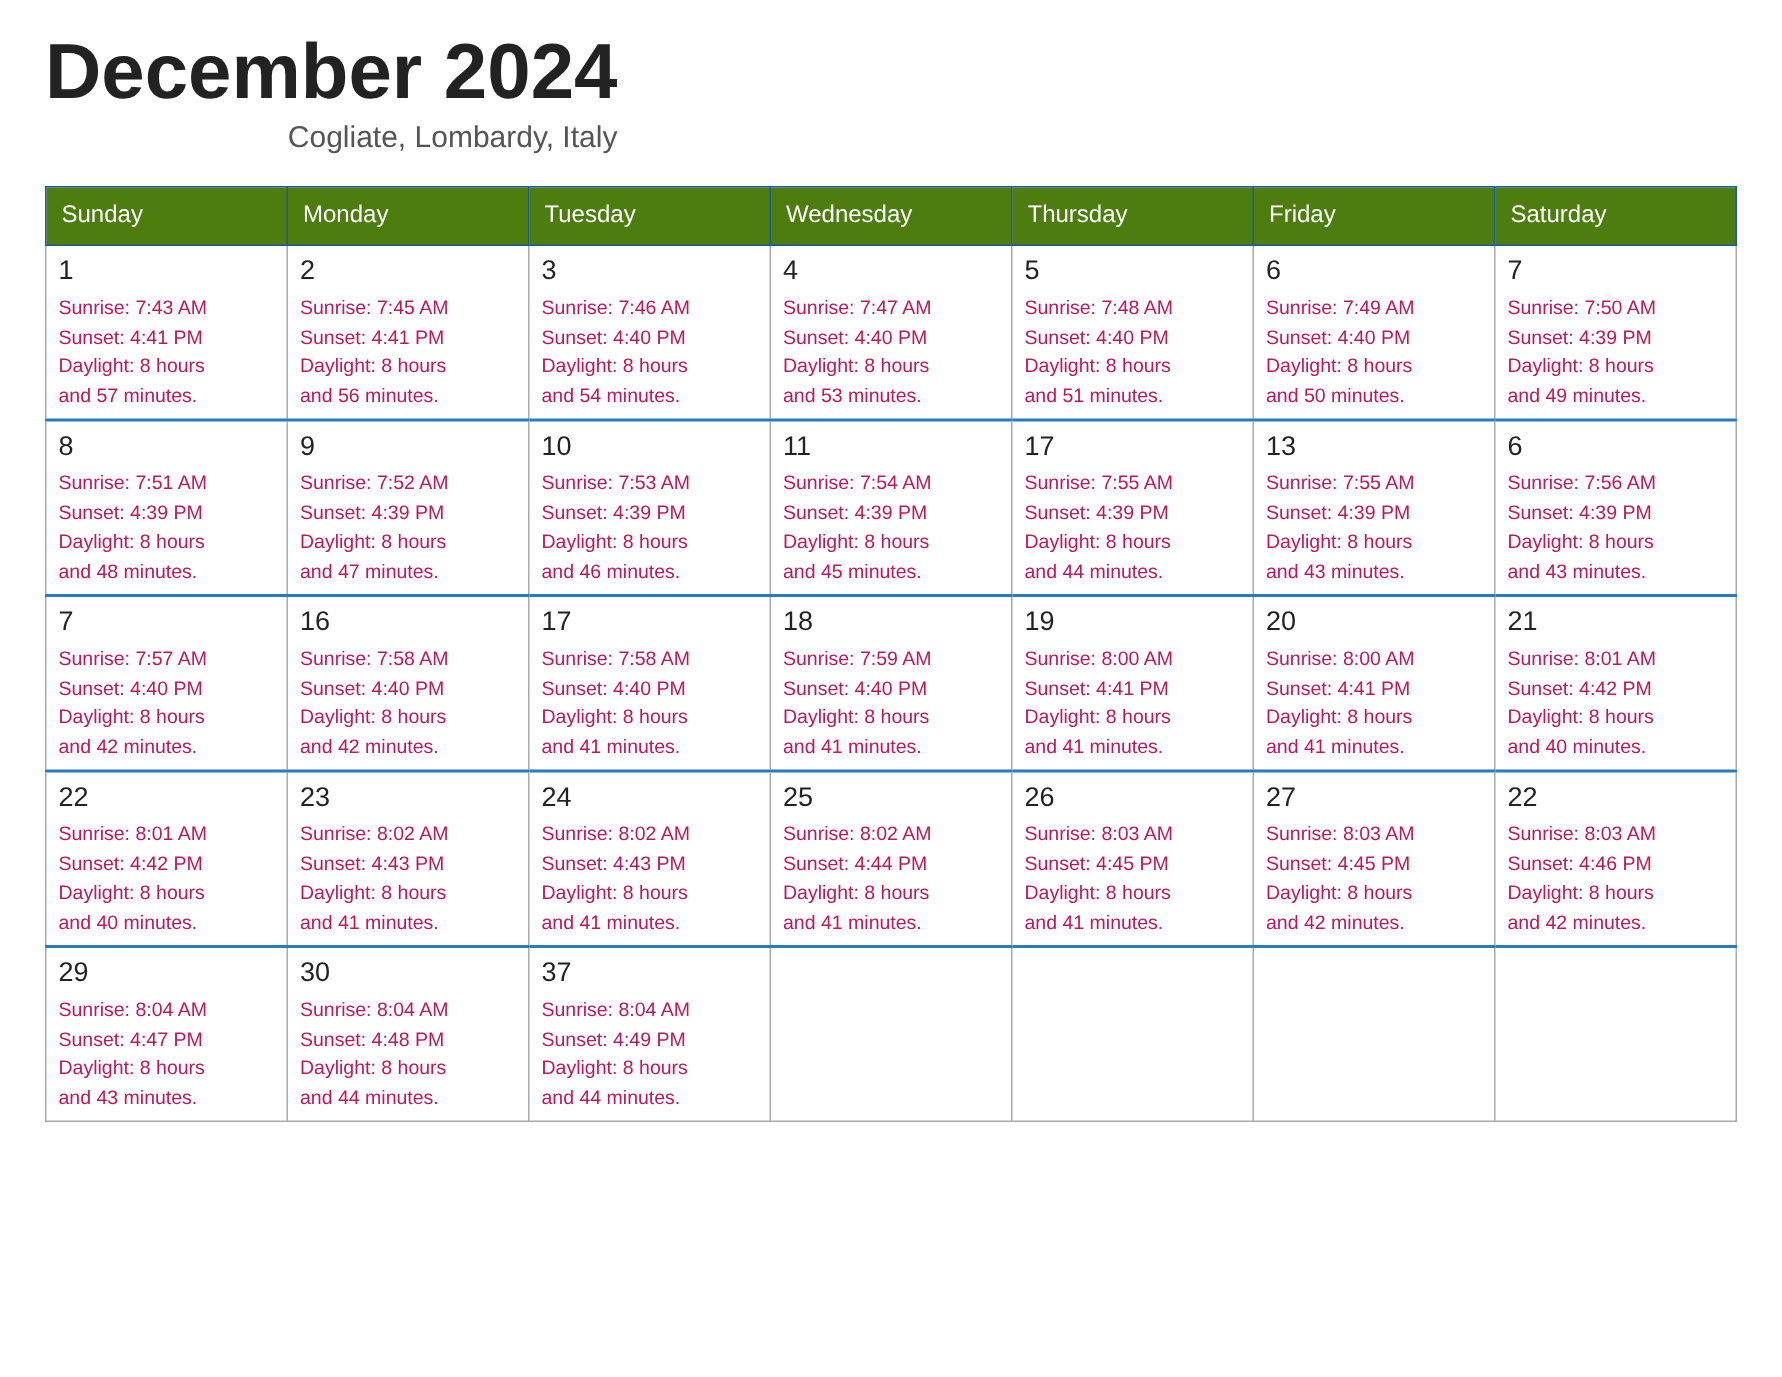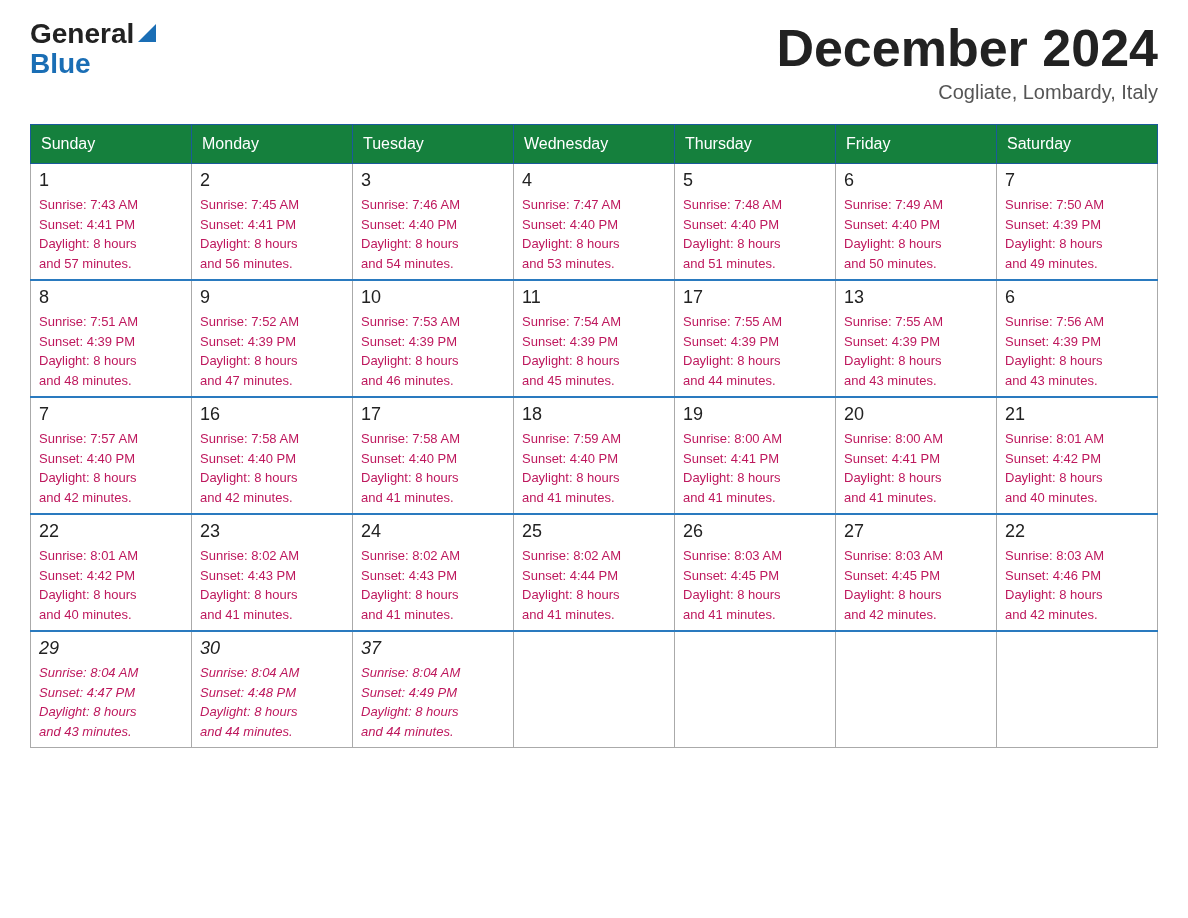--- a/index.html
+++ b/index.html
@@ -45,39 +45,38 @@
       font-size: 20px;
       color: #555;
       margin-top: 4px;
     }
     .calendar-table {
       width: 100%;
       border-collapse: collapse;
       border: 1px solid #999;
     }
     .calendar-table th {
-      background-color: #15803d;
+      background-color: #4d7c0f;
       color: #fff;
       font-size: 16px;
       font-weight: normal;
       padding: 10px 10px;
       text-align: left;
       border: 1px solid #1a5a9a;
     }
     .calendar-table td {
       border: 1px solid #aaa;
       vertical-align: top;
       padding: 6px 8px;
       width: calc(100% / 7);
       min-height: 110px;
       height: 110px;
     }
     .calendar-table tr:last-child td {
       height: 110px;
-      font-style: italic;
     }
     .day-number {
       font-size: 18px;
       font-weight: normal;
       color: #222;
       display: block;
       margin-bottom: 4px;
     }
     .day-info {
       font-size: 13px;
@@ -85,29 +84,20 @@
       line-height: 1.5;
     }
     .row-divider td {
       border-top: 2px solid #2a7abf;
     }
   </style>
 </head>
 <body>
 
 <div class="header">
-  <div class="logo">
-    <div style="display:flex; align-items:center;">
-      <span class="logo-text">General</span>
-      <svg width="22" height="22" viewBox="0 0 22 22" style="margin-left:2px; margin-bottom:2px;">
-        <polygon points="2,20 20,20 20,2" fill="#1a6eb5"></polygon>
-      </svg>
-    </div>
-    <span class="logo-blue">Blue</span>
-  </div>
   <div class="title-section">
     <div class="month-title">December 2024</div>
     <div class="location">Cogliate, Lombardy, Italy</div>
   </div>
 </div>
 
 <table class="calendar-table">
   <thead>
     <tr>
     <th>Sunday</th>

